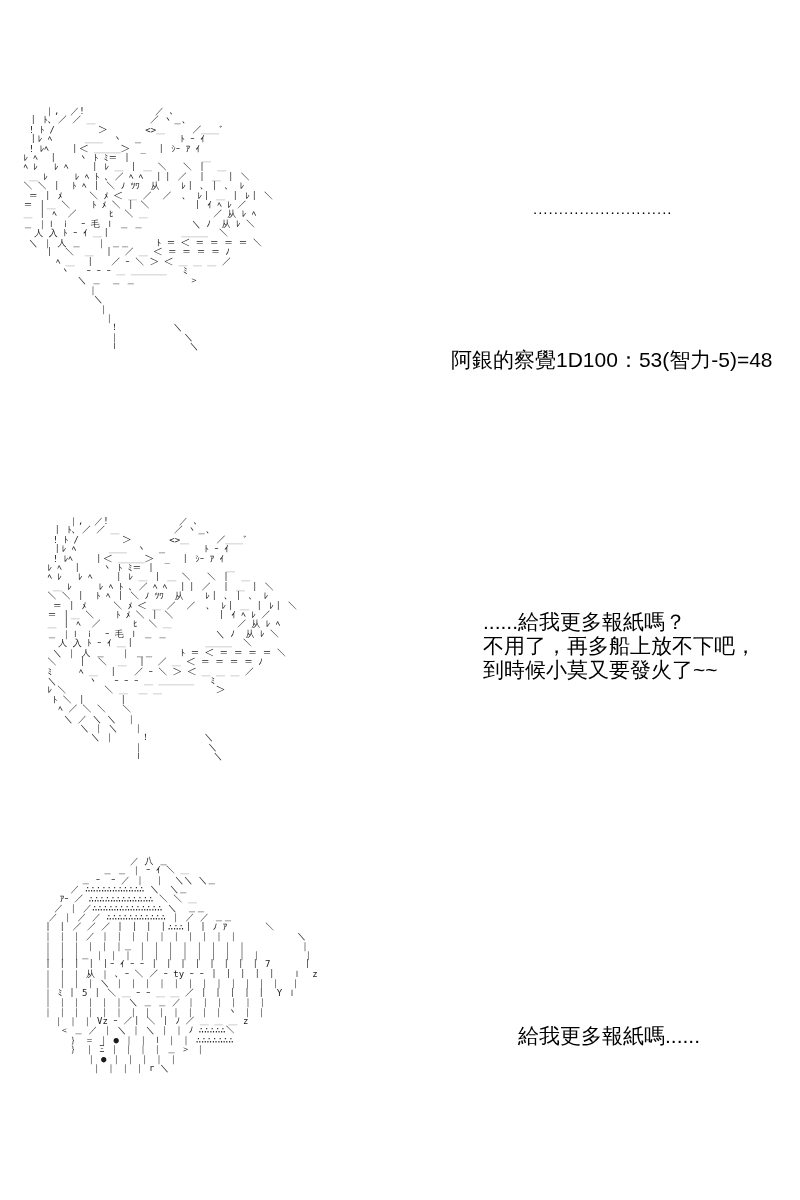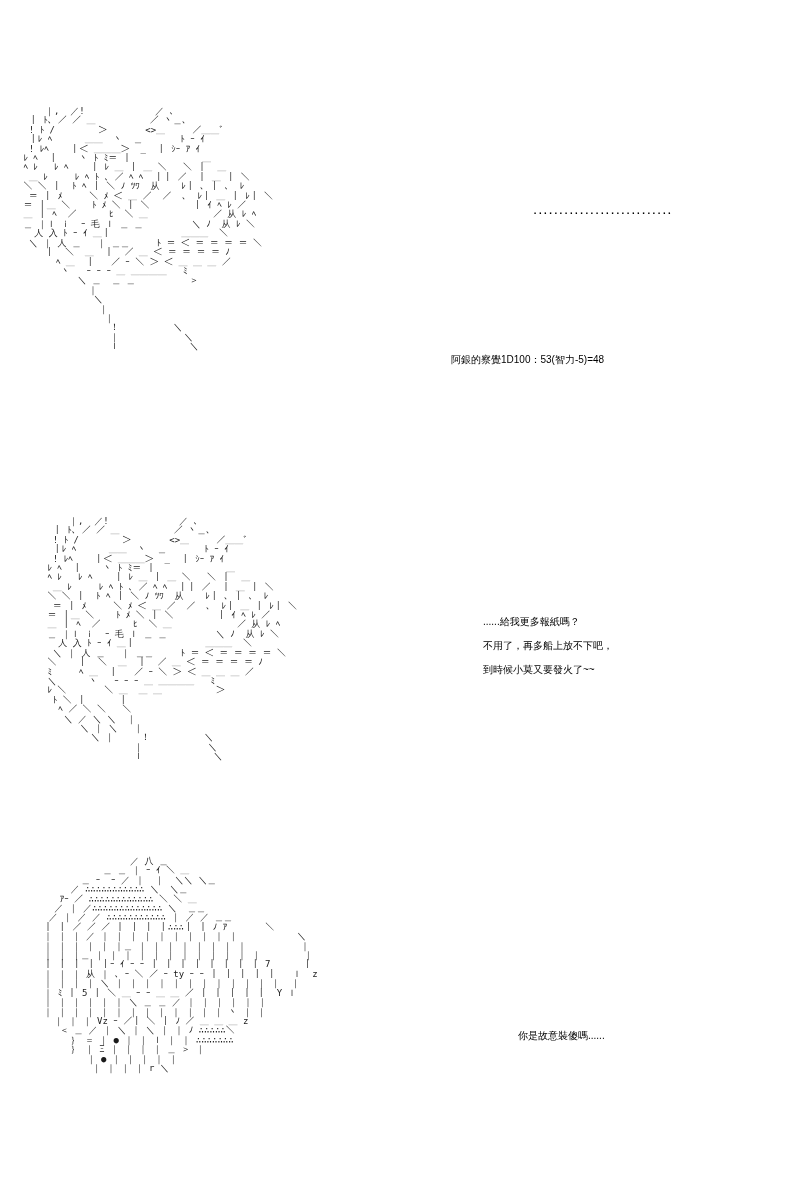--- a/index.html
+++ b/index.html
@@ -25,21 +25,21 @@
     font-family: "DejaVu Sans Mono", monospace;
     font-size: 9px;
     line-height: 9.4px;
     white-space: pre;
     color: #1a1a1a;
     letter-spacing: 0px;
   }
   .dialog {
     position: absolute;
     font-family: "Liberation Sans", sans-serif;
-    font-size: 10px;
+    font-size: 21px;
     line-height: 24px;
     white-space: pre-line;
     color: #000000;
   }
   .dots {
     position: absolute;
     font-family: "Liberation Sans", sans-serif;
     font-size: 15px;
     letter-spacing: 1px;
     color: #000000;
@@ -140,15 +140,15 @@
  ｜ ﾐ ｜ 5 ｜ ＼ ＿ ｰ ｰ ＿ ＿ ／ ｜ ｜ ｜ ｜ ｜  Y ｌ
  ｜ ｜ ｜ ｜ ｜ ｜ ＼ ＿ ＿ ／ ｜ ｜ ｜ ｜ ｜ ｜
  ｜ ｜ ｜ ｜ ｜ ｜ ｜ ｜ ｜ ｜ ｜ ｜ ｜ 丶 ｜ ｜
    ｜ ｜ ｜ Vz ｰ ／｜ ＼ ｜ ﾉ ／ ＿ ＿ ＿ z
     ＜ ＿ ／ ｜ ＼ ｜ ＼ ｜ ｜ ﾉ ∴∴∴∴∴＼
       ｝ ＝ ｜ ● ｜ ｜ ｌ ｜ ｜ ∴∴∴∴∴∴∴
       ｝ ｜ Ξ ｜ ｜ ｜ ｜ ＿ ＞ ｜
          ｜ ● ｜ ｜ ｜ ｜ ｜
           ｜ ｜ ｜ ｜ r ＼</pre>
 
-  <div class="dialog" id="line-3">你是故意裝傻嗎......</div>
+  <div class="dialog" id="line-3">給我更多報紙嗎......</div>
 
 </div>
 
 </body></html>

